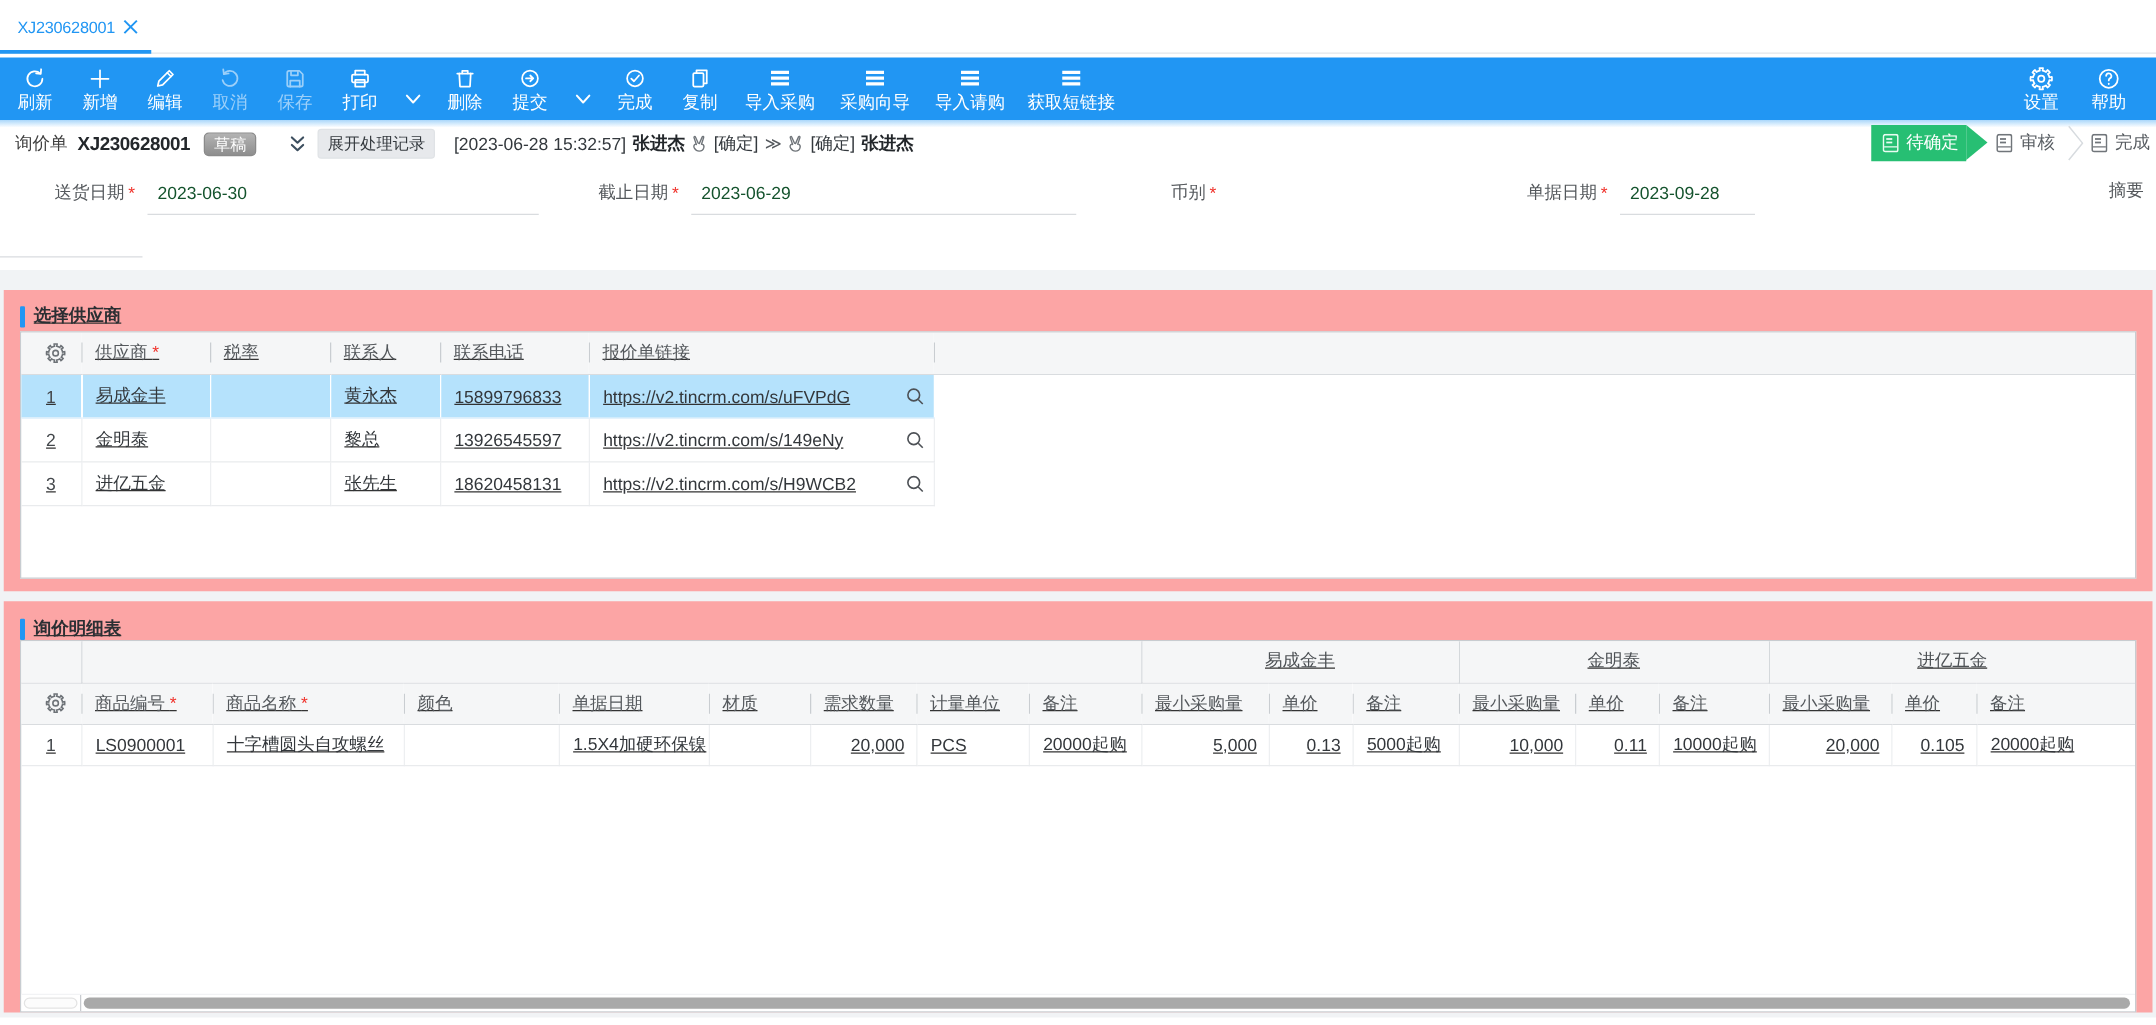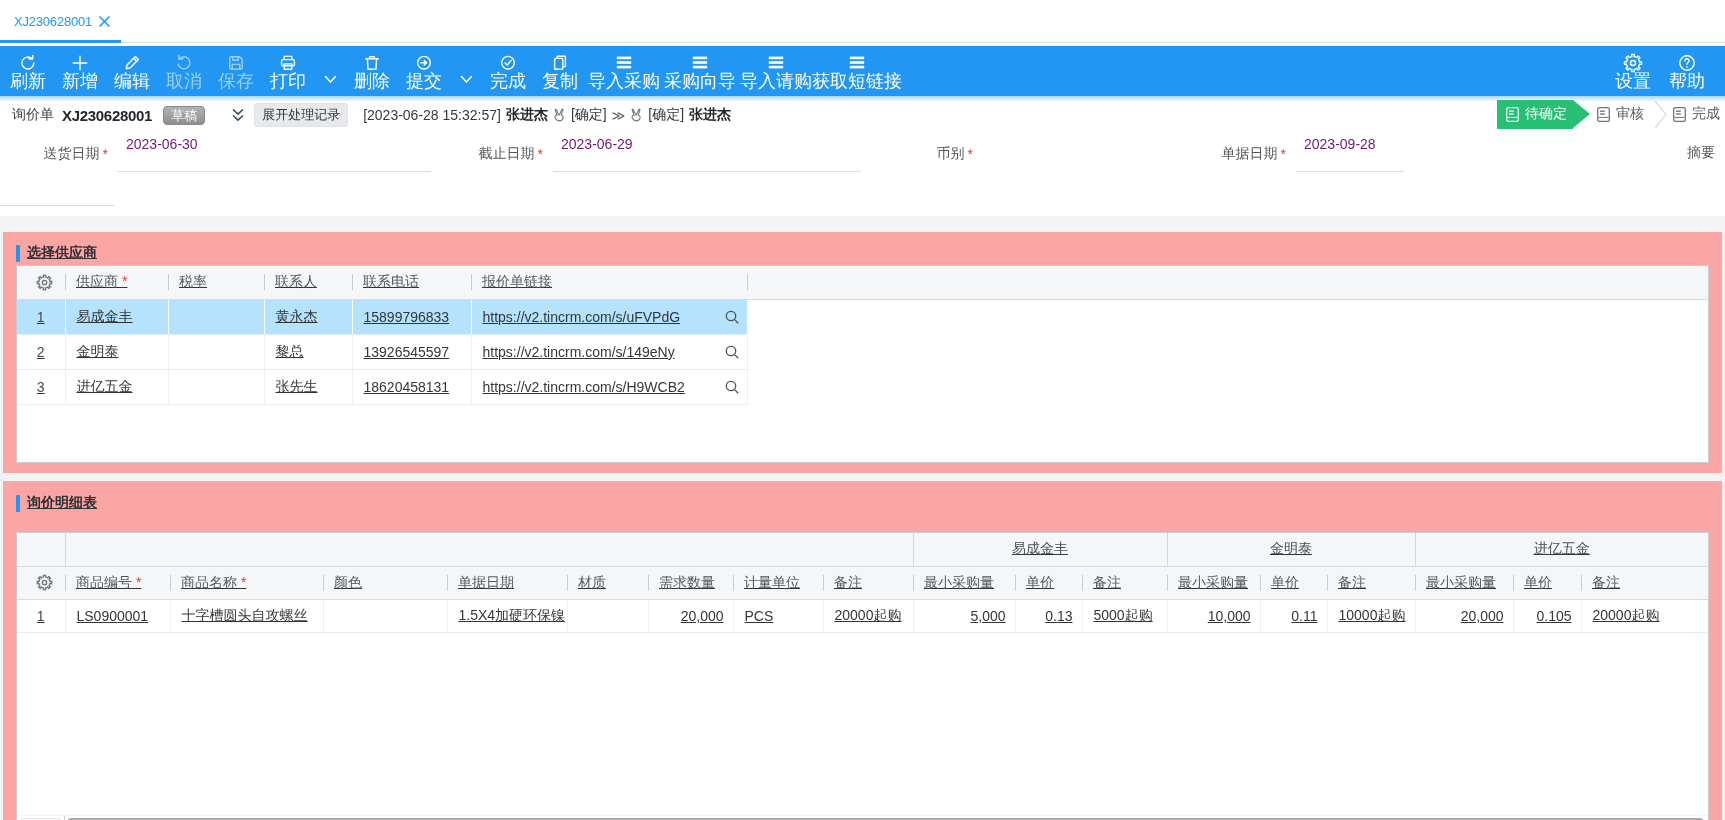--- a/index.html
+++ b/index.html
@@ -14,21 +14,21 @@
   .tab-label { color:#2196f3; font-size:13px; letter-spacing:-.2px; }
   .tab-close { color:#2196f3; margin-left:6px; line-height:1; }
   .tab.active::after { content:""; position:absolute; left:0; right:0; bottom:-1px; height:3px; background:#2196f3; }
 
   
   .toolbar { height:50px; background:#2196f3; display:flex; align-items:stretch; padding-left:2px; }
   .titem { width:52px; display:flex; flex-direction:column; align-items:center; padding-top:8px; cursor:pointer; color:#fff; }
   .titem.w4 { width:76px; }
   .titem.w5 { width:86px; }
   .titem .ticon { height:17px; display:flex; align-items:center; justify-content:center; }
-  .titem .tlabel { font-size:18px; line-height:16px; margin-top:2px; white-space:nowrap; }
+  .titem .tlabel { font-size:14px; line-height:16px; margin-top:2px; white-space:nowrap; }
   .titem.disabled { opacity:.55; cursor:default; }
   .tchev { width:32px; display:flex; align-items:center; justify-content:center; padding-top:16px; cursor:pointer; }
   .tb-right { margin-left:auto; display:flex; padding-right:11px; }
 
   
   .record-row { height:38px; background:#fff; position:relative; display:flex; align-items:center; padding-left:12px; }
   .record-row::before { content:""; position:absolute; left:0; top:0; right:0; height:6px;
       background:linear-gradient(to bottom, rgba(33,150,243,.38), rgba(33,150,243,0)); pointer-events:none; }
   .doc-type { color:#404040; margin-right:8px; }
   .doc-no { font-size:15px; font-weight:bold; color:#23272b; margin-right:11px; letter-spacing:-.3px; }
@@ -52,39 +52,39 @@
   .step-active .step-label { margin-left:6px; font-size:14px; }
   .step { display:flex; align-items:center; color:#585d62; }
   .step .step-label { margin-left:6px; font-size:14px; }
   .step-sep { margin:0 6px 0 10px; }
 
   
   .form-area { background:#fff; padding:2px 0 10px 0; display:grid;
       grid-template-columns:118px 317px 118px 313px 117px 313px 121px 308px; }
   .f-label { text-align:right; padding-right:10px; color:#54585c; white-space:nowrap; display:flex; align-items:center; justify-content:flex-end; }
   .f-label .req { color:#f0332c; margin-left:3px; font-size:14px; }
-  .f-ctl { border-bottom:1px solid #d9dcdf; display:flex; padding-left:8px; color:#701a75; }
+  .f-ctl { border-bottom:1px solid #d9dcdf; display:flex; align-items:center; padding-left:8px; color:#14532d; }
   .form-row1 { height:36px; }
   .form-row2 { height:34px; }
   .f-ctl.c1 { margin-right:4px; }
   .f-ctl.c2, .f-ctl.c3 { margin-right:5px; }
   .f-ctl.c4 { margin-right:13px; }
 
   .lower-area { background:#f1f3f5; padding:0 3px; }
   .gap-band { height:16px; }
   .gap-band.thin { height:8px; }
 
   
   .panel { background:#fca5a5;text-decoration:underline; }
   .panel.suppliers { padding:12px 13px 10px 13px; }
   .panel.details { padding:13px 13px 0 13px; }
   .sec-title { display:flex; align-items:center; margin-bottom:3px; }
   .sec-bar { width:4px; height:17px; background:#2196f3; border-radius:1px; }
   .sec-text { margin-left:7px; font-weight:bold; color:#2b2f33; font-size:14px; }
-  .panel.details .sec-title { margin-bottom:20px;align-items:flex-end; }
+  .panel.details .sec-title { margin-bottom:0;align-items:flex-end; }
 
   
   .grid-wrap { border:1px solid #c8ccd0; position:relative; overflow:hidden; background:#fff; }
   .grid-wrap.suppliers { height:198px; }
   .grid-wrap.details { height:298px; }
   table.grid { border-collapse:collapse; table-layout:fixed; width:1692px; }
   table.grid th, table.grid td { font-weight:normal; overflow:hidden; white-space:nowrap; }
   table.grid th { background:#f5f6f7; color:#54585c; text-align:left; padding:0 4px 0 11px; position:relative;
       border-bottom:1px solid #d9dcdf; height:33px;margin-left:32px; }
   table.grid th.tick::before { content:""; position:absolute; left:0; top:50%; margin-top:-8px; width:1px; height:16px; background:#c9cdd1; }

